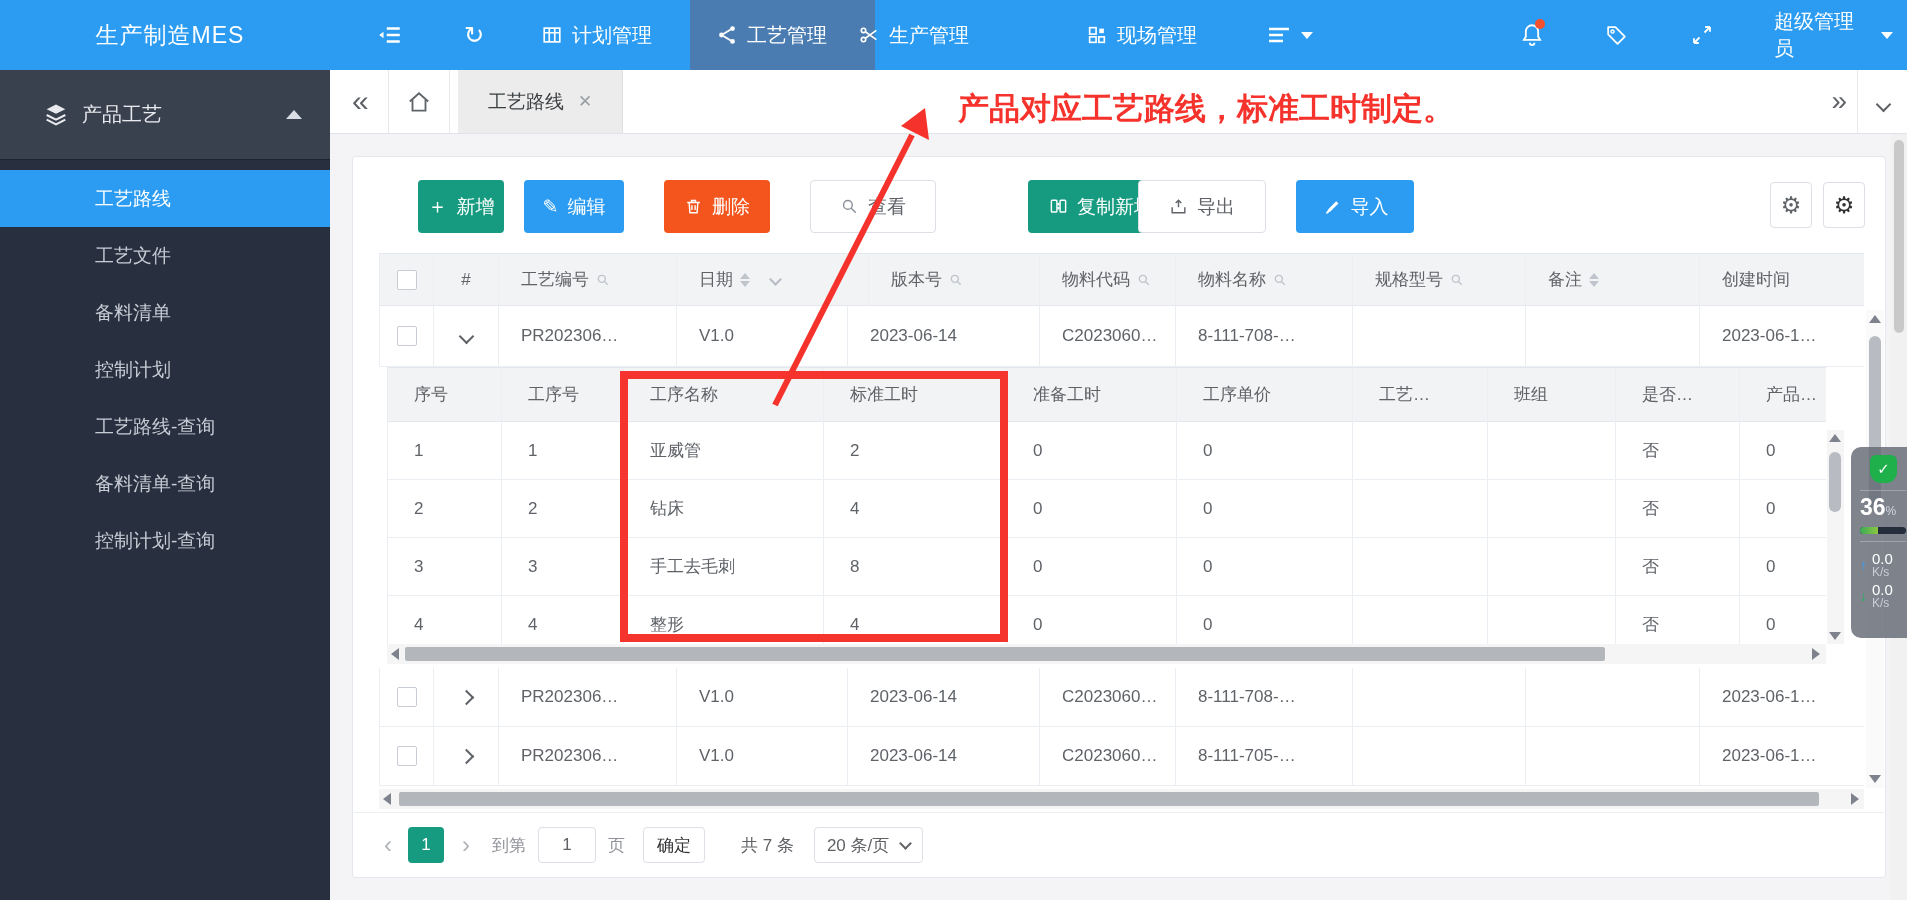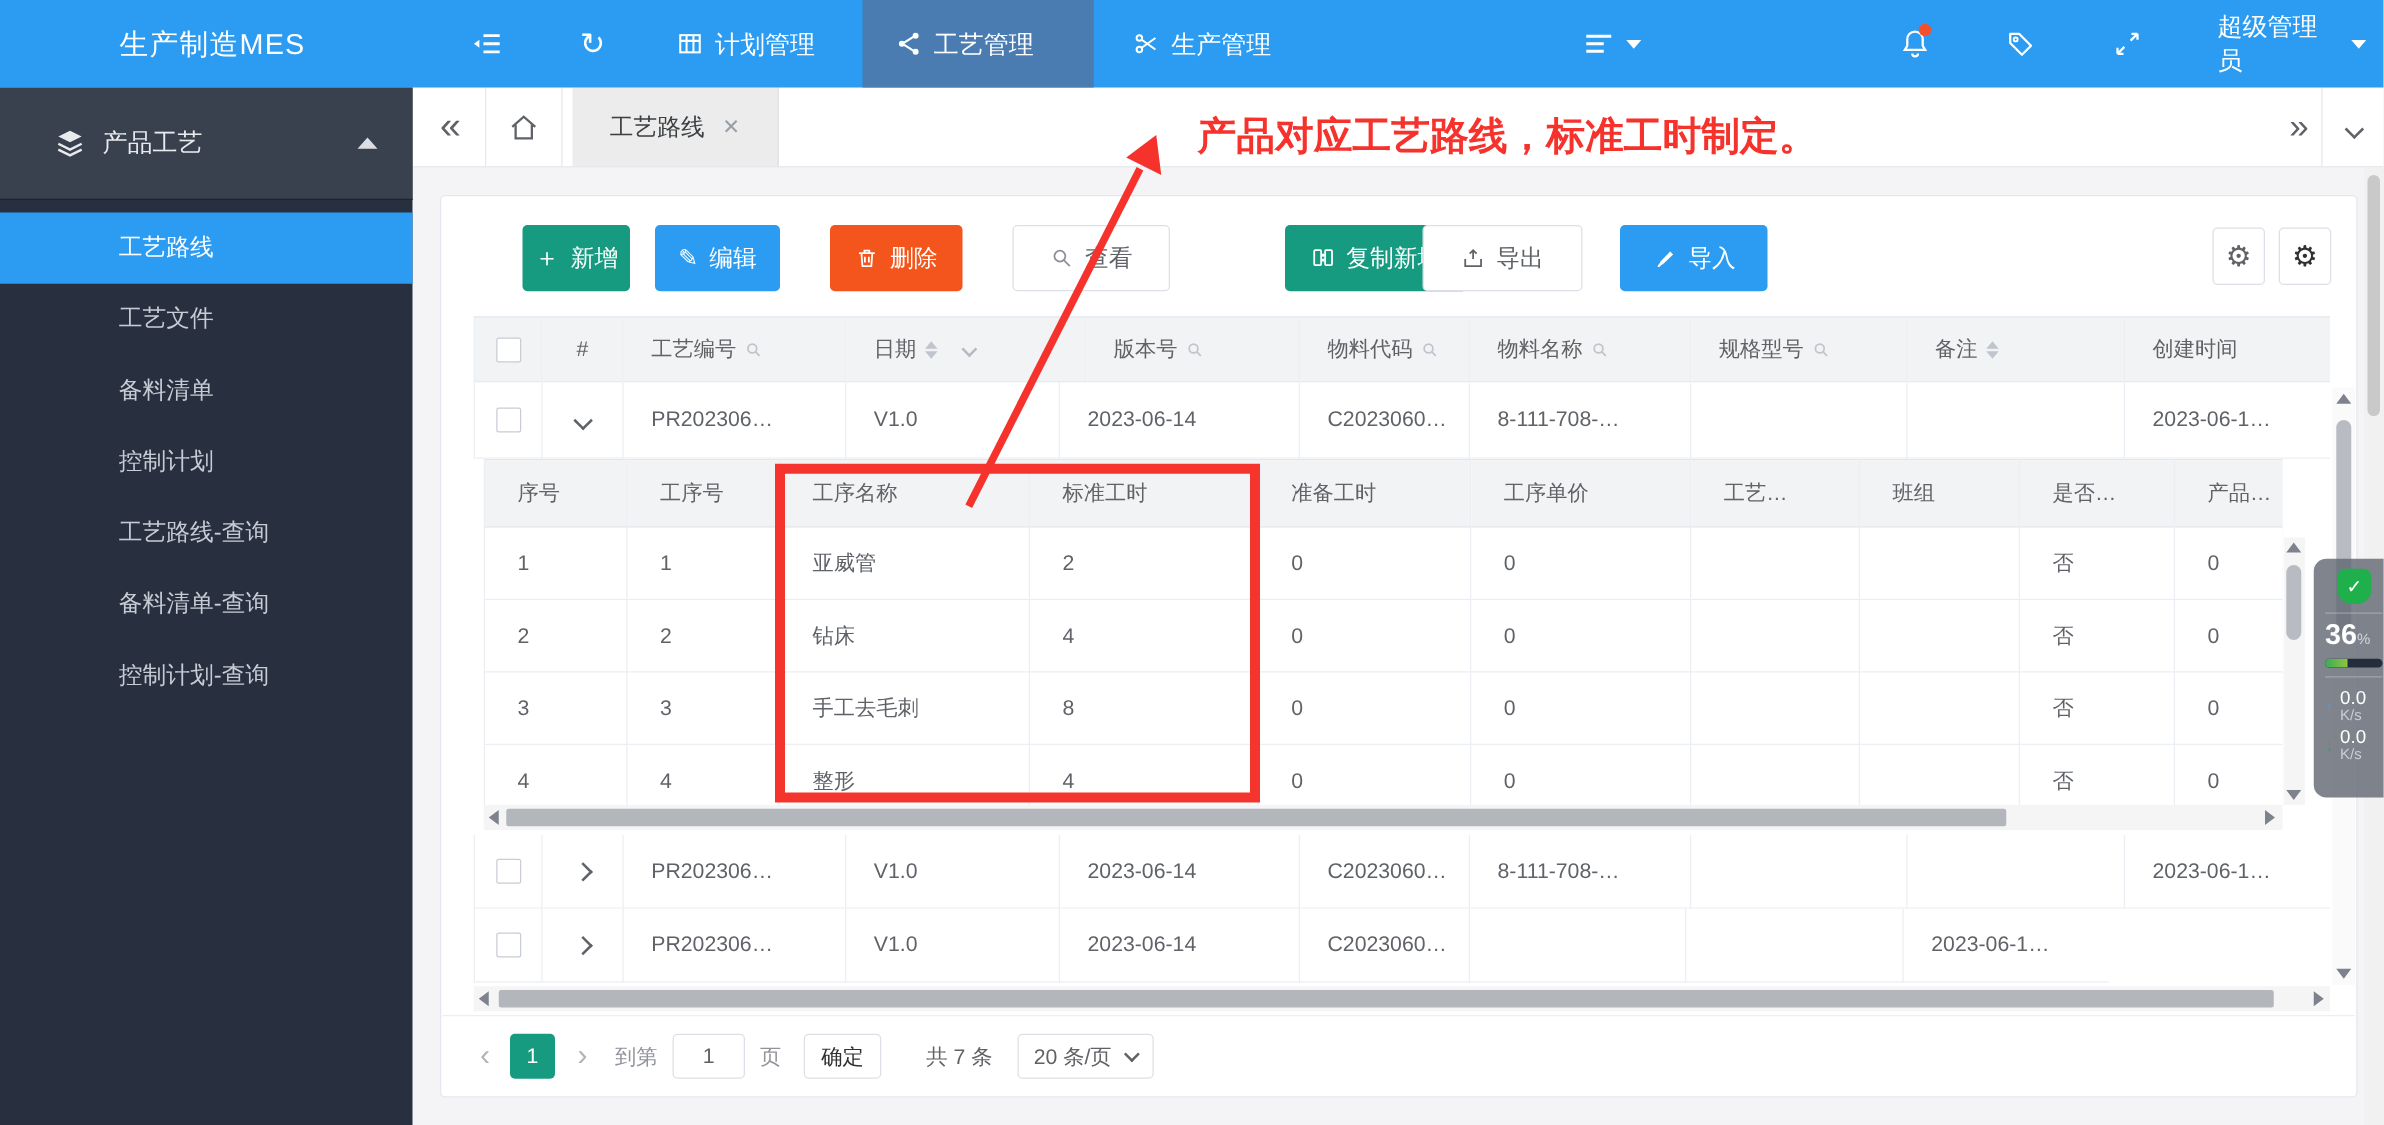--- a/index.html
+++ b/index.html
@@ -151,31 +151,42 @@
         <svg width="22" height="22" viewBox="0 0 24 24">
             <circle cx="18" cy="5" r="2.6" fill="#fff"></circle>
             <circle cx="6" cy="12" r="2.6" fill="#fff"></circle>
             <circle cx="18" cy="19" r="2.6" fill="#fff"></circle>
             <path d="M8 11l8-5M8 13l8 5" stroke="#fff" stroke-width="2"></path>
           </svg>
       </span>
       <span>工艺管理</span>
     </div>
 
-    <div class="tb-item" style="left:892px">
+    <div class="tb-item" style="left:844px">
       <span class="tb-icon">
         <svg width="22" height="22" viewBox="0 0 24 24">
             <circle cx="6" cy="7" r="2.4" stroke="#fff" stroke-width="1.8" fill="none"></circle>
             <circle cx="6" cy="17" r="2.4" stroke="#fff" stroke-width="1.8" fill="none"></circle>
             <path d="M8 8.5L20 17M8 15.5L20 7" stroke="#fff" stroke-width="1.8"></path>
           </svg>
       </span>
       <span>生产管理</span>
     </div>
 
+    <div class="tb-item" style="left:1072px">
+      <span class="tb-icon">
+        <svg width="22" height="22" viewBox="0 0 24 24">
+            <rect x="4" y="4" width="7" height="7" stroke="#fff" stroke-width="1.8" fill="none"></rect>
+            <rect x="4" y="14" width="7" height="6" stroke="#fff" stroke-width="1.8" fill="none"></rect>
+            <rect x="14" y="14" width="6" height="6" stroke="#fff" stroke-width="1.8" fill="none"></rect>
+            <rect x="14.5" y="5" width="5" height="5" fill="#fff"></rect>
+          </svg>
+      </span>
+      <span>现场管理</span>
+    </div>
 
     <div class="tb-item" style="left:1252px">
       <span class="tb-icon">
         <svg width="26" height="22" viewBox="0 0 26 22">
             <path d="M3 5h20M3 11h14M3 17h14" stroke="#fff" stroke-width="2.4"></path>
           </svg>
       </span>
       <span class="caret-down"></span>
     </div>
 
@@ -491,20 +502,21 @@
     <div class="mc cw0 cc">
         <span class="cbx"></span>
       </div>
     <div class="mc cw1 cc">
         <span class="chev right"></span>
       </div>
     <div class="mc cw2">PR202306…</div>
     <div class="mc cw3">V1.0</div>
     <div class="mc cw4">2023-06-14</div>
     <div class="mc cw5">C2023060…</div>
+    <div class="mc cw6">8-111-705-…</div>
     <div class="mc cw7"></div>
     <div class="mc cw8"></div>
     <div class="mc cw9 last">2023-06-1…</div>
   </div>
 
   <div class="hscroll" style="left:379px; top:789px; width:1485px">
     <span class="tri lf" style="margin-left:4px"></span>
     <div class="hthumb" style="margin-left:8px; width:1420px"></div>
     <span class="tri rt" style="position:absolute; right:5px"></span>
   </div>

